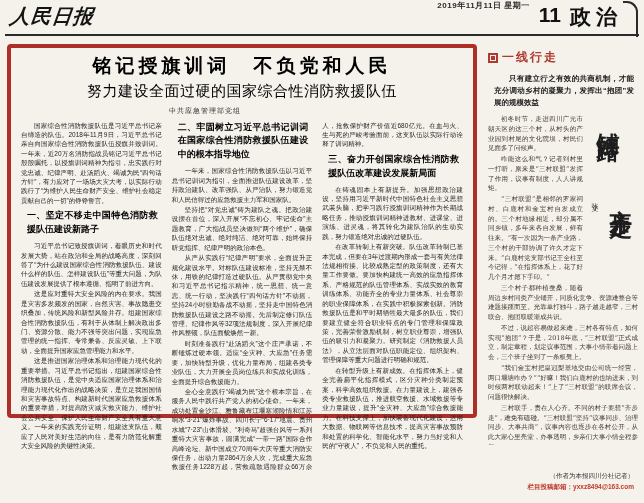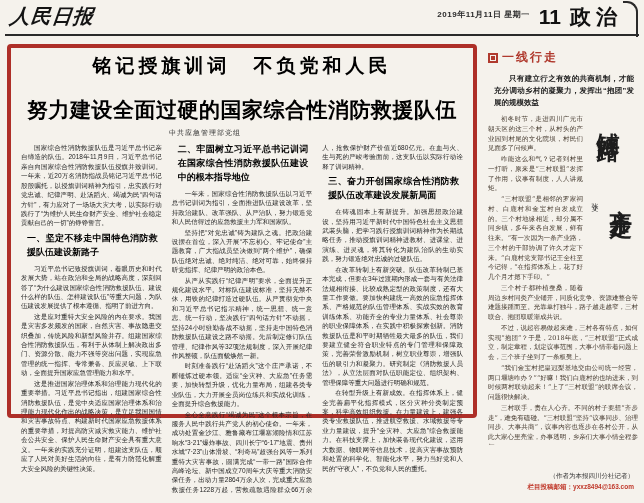--- a/index.html
+++ b/index.html
@@ -4,35 +4,35 @@
 <style>
   html,body{margin:0;padding:0;background:#dedad2;}
   .page{position:relative;width:644px;height:503px;background:#f5f2ec;overflow:hidden;
         font-family:"Liberation Sans",sans-serif;color:#222;}
 
   
   .masthead-row{position:absolute;top:0;left:10px;right:6px;height:32px;}
   .masthead{position:absolute;left:0;top:3px;font-family:"DejaVu Serif",serif;
             font-size:20px;font-weight:bold;font-style:italic;color:#141414;letter-spacing:1px;
             transform:skewX(-6deg);}
-  .header-right{position:absolute;right:16px;top:3px;display:flex;align-items:center;gap:9px;}
+  .header-right{position:absolute;right:16px;top:3px;display:flex;align-items:flex-start;gap:9px;}
   .date{font-size:8px;font-weight:bold;color:#2a2a2a;letter-spacing:0.5px;position:relative;top:-3px;}
   .pageno{font-size:21px;font-weight:bold;color:#111;}
   .section{font-size:21px;font-weight:bold;color:#111;letter-spacing:5px;}
   .corner{position:absolute;right:0;top:1px;width:13px;height:34px;
           border-top:2px solid #2a2a2a;border-right:2px solid #2a2a2a;border-top-right-radius:11px;}
   .header-rule{position:absolute;top:34px;left:5px;right:5px;border-top:2px solid #2a2a2a;}
 
   
   .article-box{position:absolute;left:7px;top:44px;width:470px;height:374px;
                border:4px solid #ae2f28;border-radius:4px;box-sizing:border-box;
                padding:6px 10px;background:#f5f2ec;}
   .headline{margin:0;text-align:center;}
   .hl1{display:block;font-size:19px;font-weight:bold;letter-spacing:4px;color:#000;line-height:1.25;}
-  .hl2{display:block;font-size:21px;font-weight:bold;letter-spacing:0.5px;color:#000;line-height:1.25;margin-top:19px;}
+  .hl2{display:block;font-size:15px;font-weight:normal;letter-spacing:0.5px;color:#000;line-height:1.25;margin-top:4px;}
   .byline{font-size:7px;color:#333;margin:5px 0 5px 148px;letter-spacing:1px;
           font-family:"DejaVu Serif",serif;}
   .article-columns{height:356px;overflow:hidden;column-count:3;column-gap:10px;column-fill:auto;}
   .body-p{font-size:6.5px;line-height:1.45;color:#242424;margin:0 0 1px;text-indent:2em;text-align:justify;}
   .sec-h{font-size:9px;line-height:1.55;font-weight:bold;color:#000;margin:4px 4px 4px 6px;text-align:justify;}
 
   
   .sidebar{position:absolute;left:486px;top:44px;width:152px;height:453px;}
   .col-label-row{display:flex;align-items:center;gap:4px;margin:5px 0 7px 2px;}
   .col-icon{width:10px;height:10px;background:#b03a2e;position:relative;flex:0 0 auto;}

